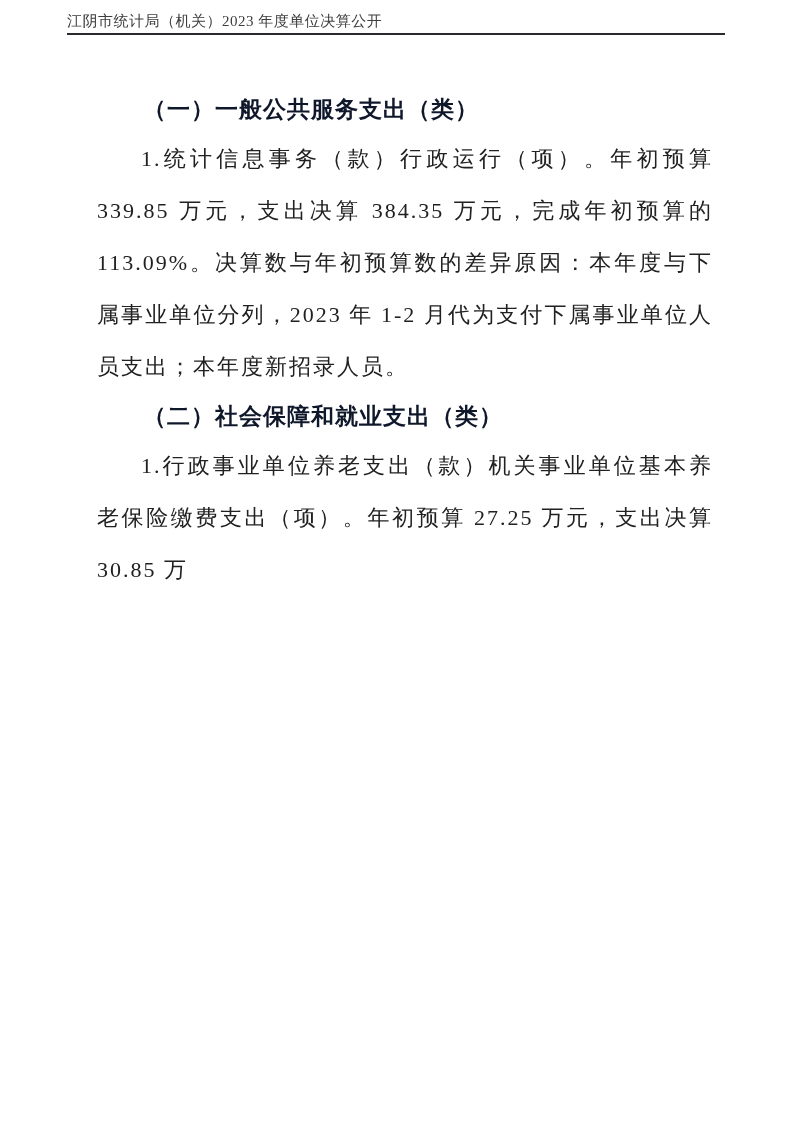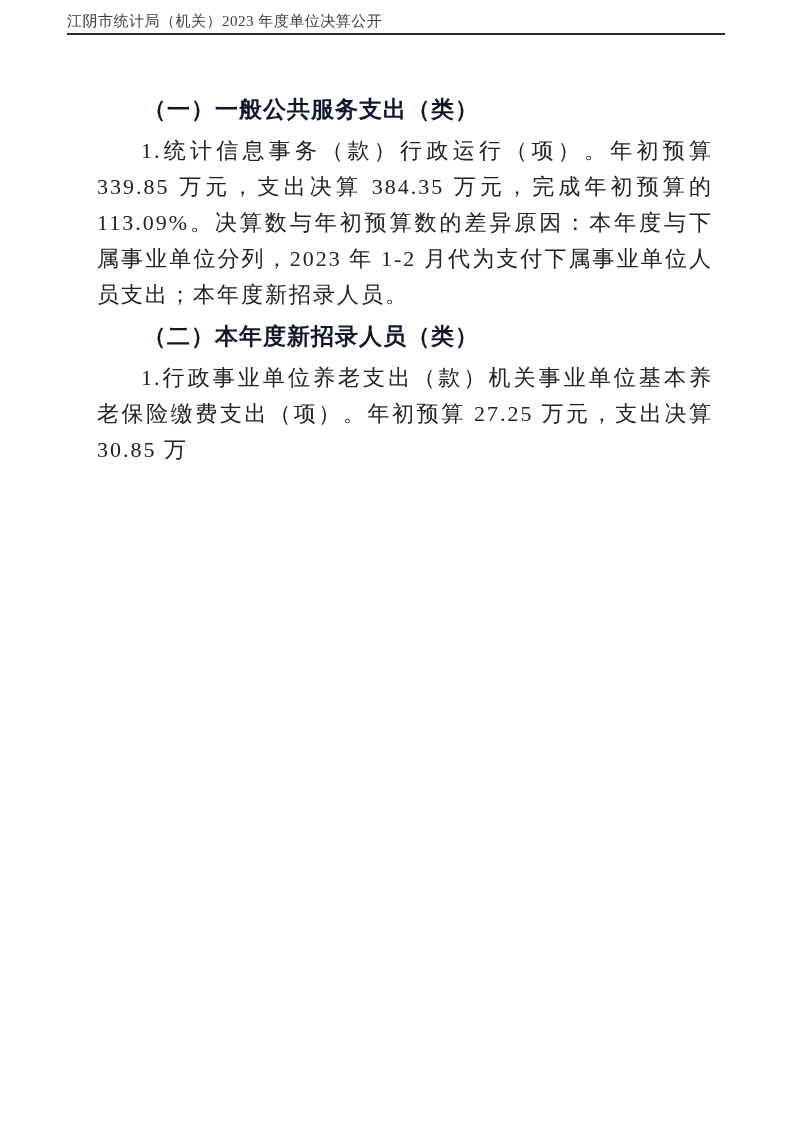--- a/index.html
+++ b/index.html
@@ -42,21 +42,21 @@
     font-size: 23px;
     font-weight: bold;
     line-height: 47px;
     margin: 0;
     text-indent: 2em;
     letter-spacing: 1px;
     color: #0f172a;
   }
   .para {
     font-size: 22px;
-    line-height: 36px;
+    line-height: 52px;
     margin: 0;
     text-indent: 2em;
     text-align: justify;
     letter-spacing: 2px;
     color: #212121;
     font-family: Liberation Serif, serif;
   }
   .footer {
     position: absolute;
     left: 0;
@@ -75,21 +75,21 @@
 
 <div class="page">
 
   <div class="header">
     <div class="header-title">江阴市统计局（机关）2023 年度单位决算公开</div>
   </div>
 
   <div class="content">
     <h2 class="heading">（一）一般公共服务支出（类）</h2>
     <p class="para">1.统计信息事务（款）行政运行（项）。年初预算 339.85 万元，支出决算 384.35 万元，完成年初预算的 113.09%。决算数与年初预算数的差异原因：本年度与下属事业单位分列，2023 年 1-2 月代为支付下属事业单位人员支出；本年度新招录人员。</p>
-    <h2 class="heading">（二）本年度新招录人员（类）</h2>
+    <h2 class="heading">（二）社会保障和就业支出（类）</h2>
     <p class="para">1.行政事业单位养老支出（款）机关事业单位基本养老保险缴费支出（项）。年初预算 27.25 万元，支出决算 30.85 万</p>
   </div>
 
   <div class="footer">
     <span class="page-number">- 30 -</span>
   </div>
 
 </div>
 
 </body></html>

